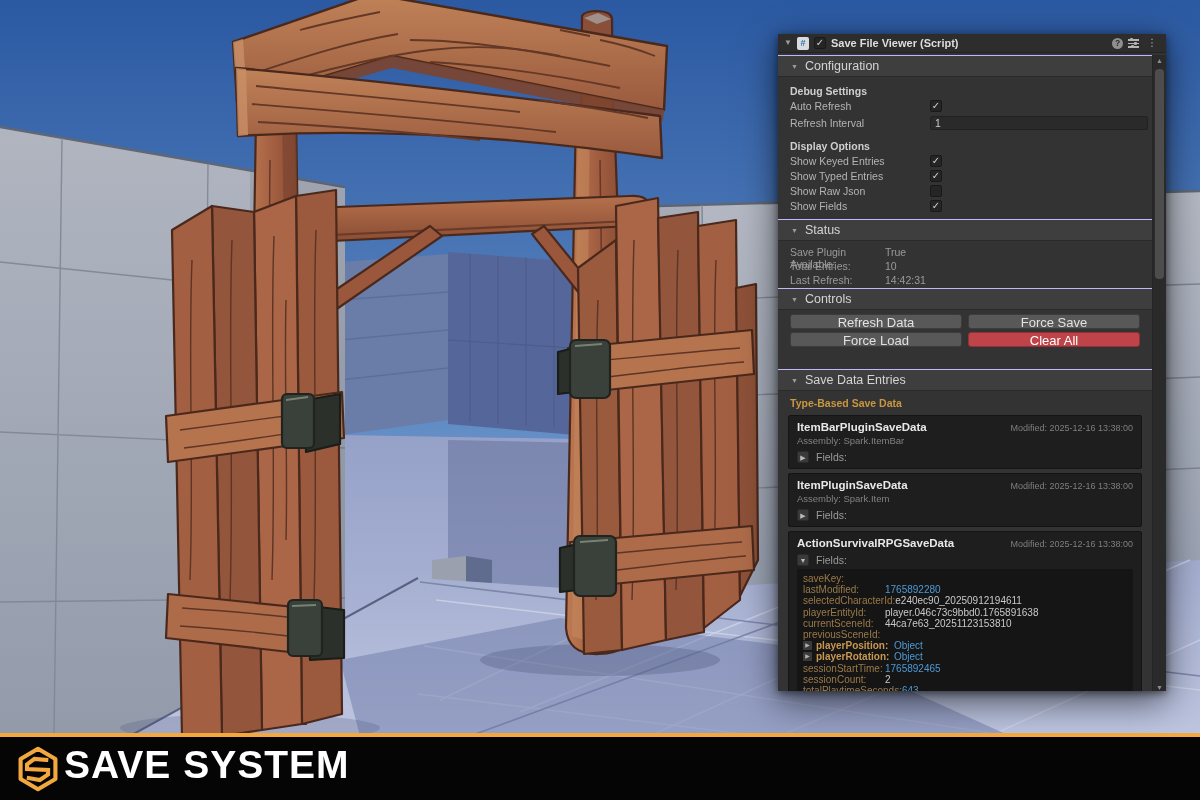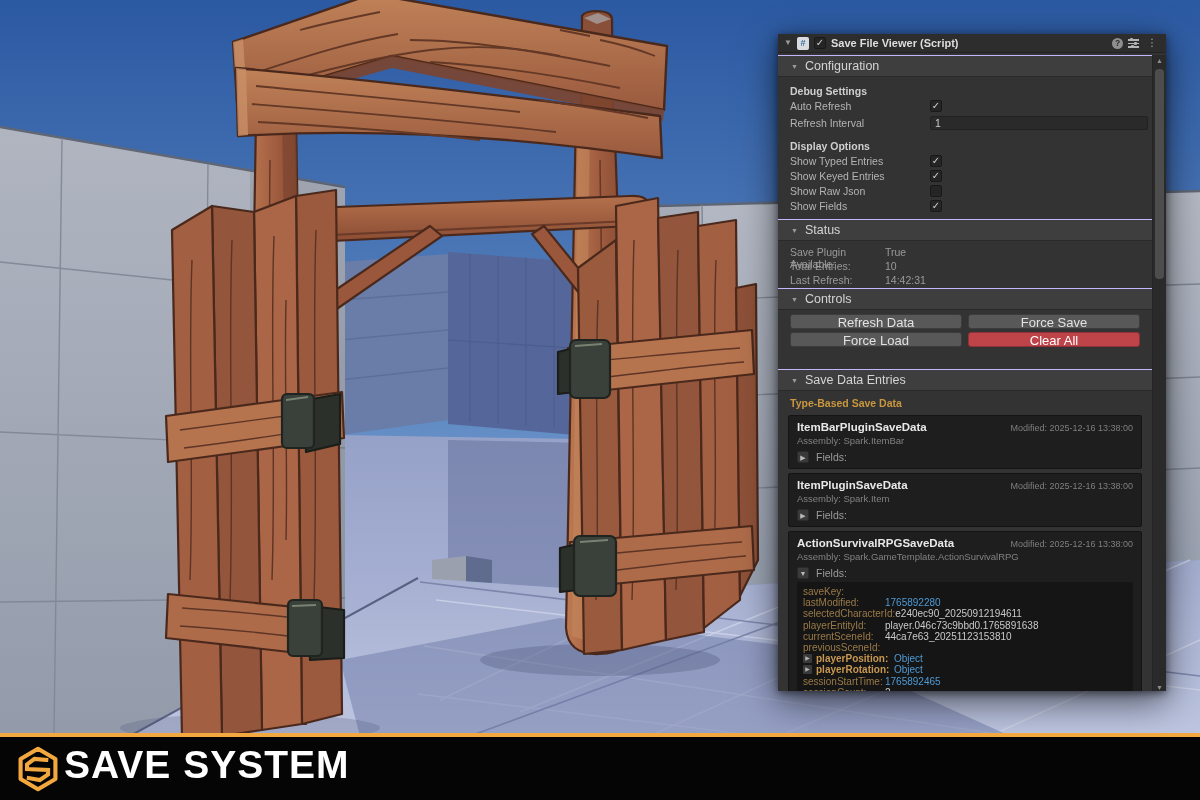--- a/index.html
+++ b/index.html
@@ -286,25 +286,25 @@
         <div class="row">
           <span class="lbl">Auto Refresh</span>
           <span class="cb on"></span>
         </div>
         <div class="row introw">
           <span class="lbl">Refresh Interval</span>
           <input class="ifield" value="1" style="">
         </div>
         <div class="subhead disp">Display Options</div>
         <div class="row">
+          <span class="lbl">Show Keyed Entries</span>
+          <span class="cb on"></span>
+        </div>
+        <div class="row">
           <span class="lbl">Show Typed Entries</span>
-          <span class="cb on"></span>
-        </div>
-        <div class="row">
-          <span class="lbl">Show Keyed Entries</span>
           <span class="cb on"></span>
         </div>
         <div class="row">
           <span class="lbl">Show Raw Json</span>
           <span class="cb"></span>
         </div>
         <div class="row">
           <span class="lbl">Show Fields</span>
           <span class="cb on"></span>
         </div>
@@ -368,21 +368,20 @@
           <span class="fbtn">▶</span>
           <span>Fields:</span>
         </div>
       </div>
 
       <div class="card">
         <div class="cardtop">
           <span class="cname">ActionSurvivalRPGSaveData</span>
           <span class="cmod">Modified: 2025-12-16 13:38:00</span>
         </div>
-        <div class="cassembly">Assembly: Spark.GameTemplate.ActionSurvivalRPG</div>
         <div class="fieldsrow">
           <span class="fbtn">▼</span>
           <span>Fields:</span>
         </div>
         <div class="fieldsbox">
           <div class="frow">
             <span class="fkey">saveKey:</span>
             <span class="fval"></span>
           </div>
           <div class="frow">

